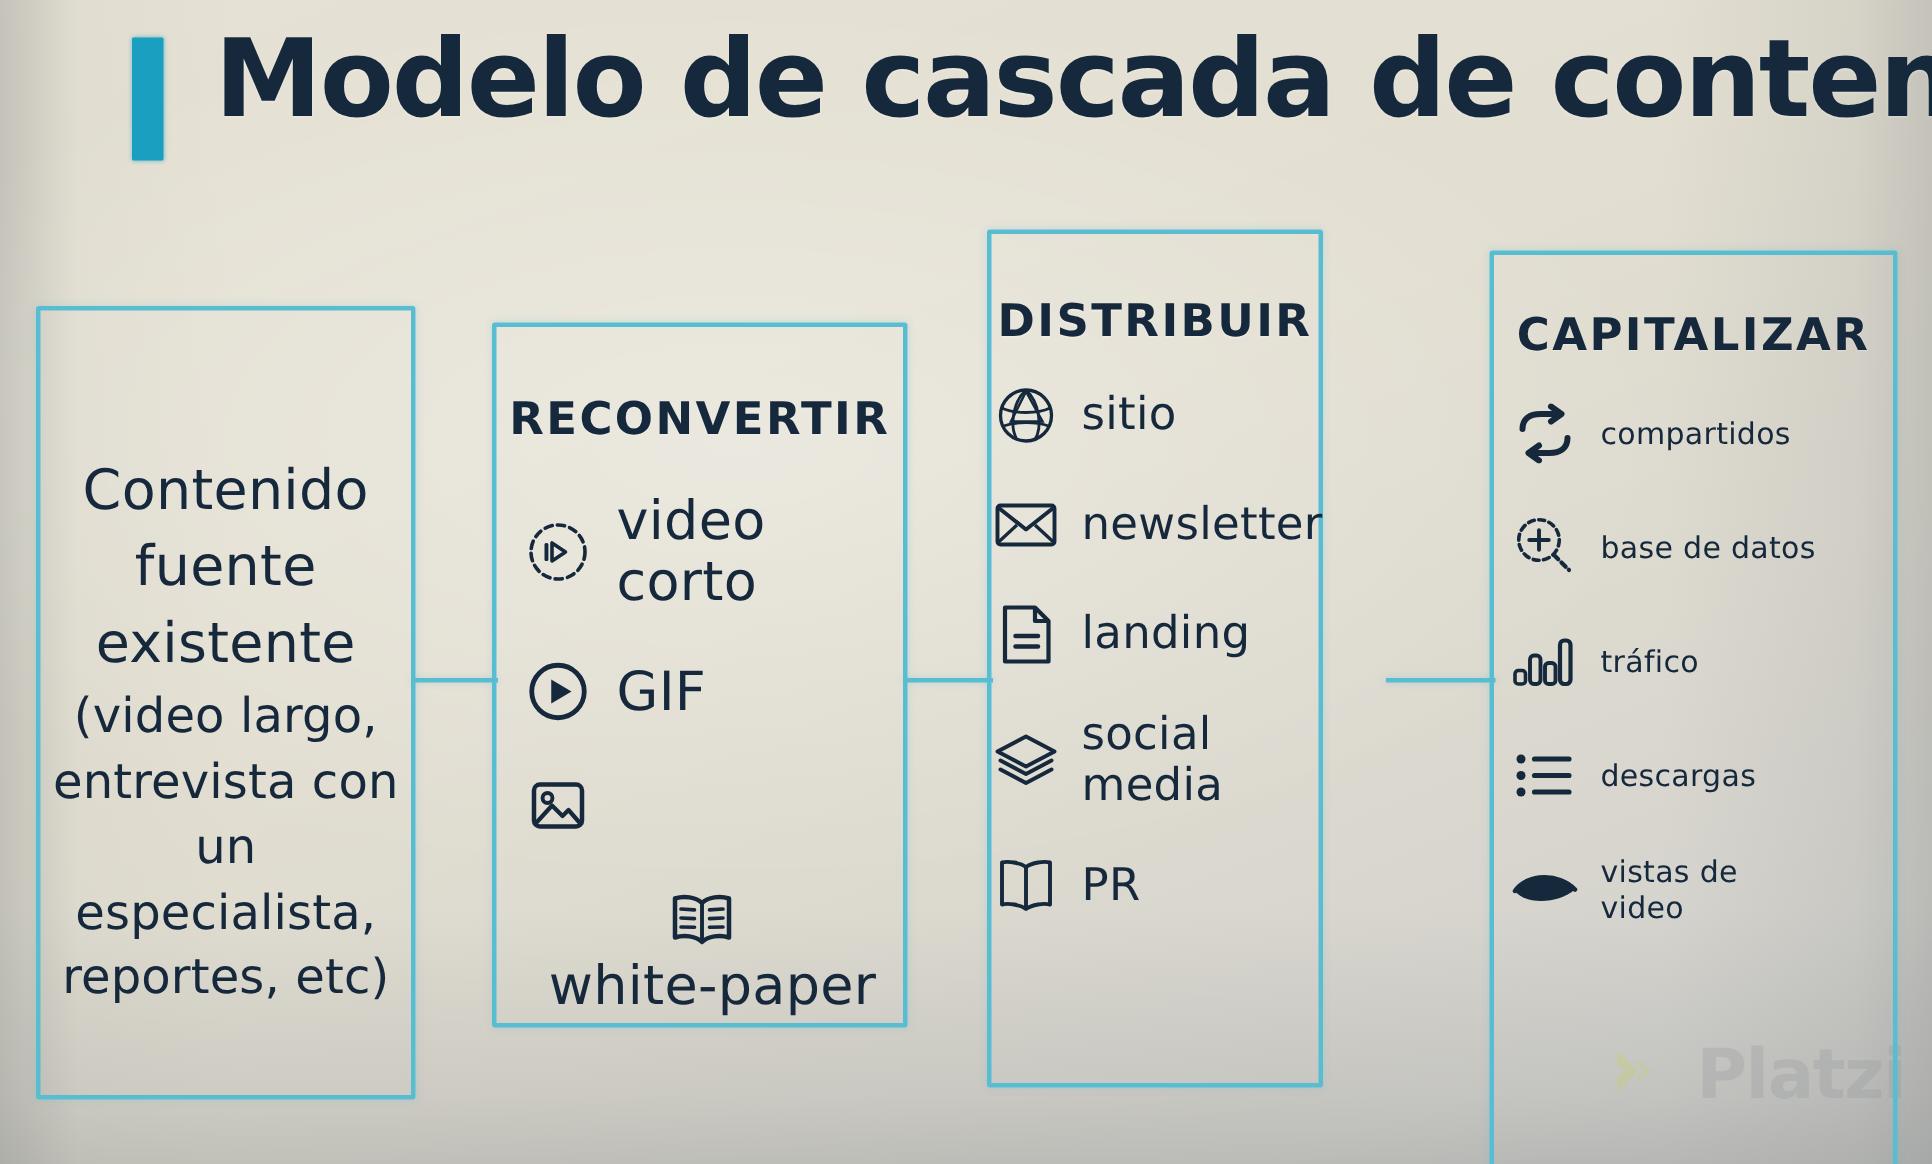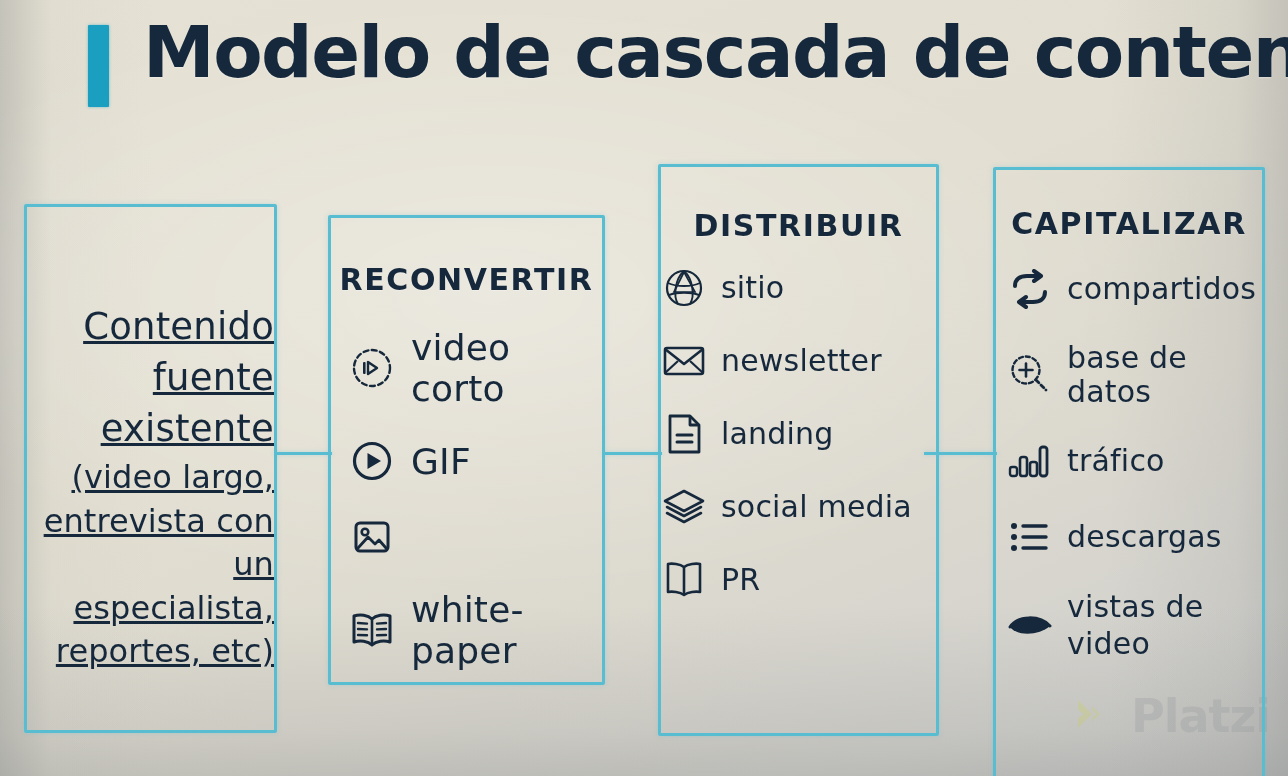--- a/index.html
+++ b/index.html
@@ -128,44 +128,43 @@
     color: #16283c;
     text-shadow: 0 1px 1px rgba(255,255,255,0.3);
   }
 
   
   #col-source { left: 24px;  top: 204px; width: 253px;  height: 529px; }
   .source-inner {
     position: absolute;
     left: 0; right: 0;
     top: 94px;
-    text-align: right;
+    text-align: center;
     color: #16283c;
-    text-decoration: underline;
   }
   .source-main {
     font-size: 37px;
     line-height: 1.38;
     font-weight: 400;
     letter-spacing: 0.2px;
   }
   .source-sub {
     margin-top: 2px;
     font-size: 32px;
     line-height: 1.36;
     font-weight: 400;
     letter-spacing: 0.1px;
   }
 
   
   #col-reconvert { left: 328px; top: 215px; width: 277px; height: 470px; }
   #col-reconvert .col-head { margin-top: 44px; }
 
   
-  #col-distribute { left: 658px; top: 164px; width: 281px; height: 572px; }
+  #col-distribute { left: 658px; top: 153px; width: 224px; height: 572px; }
   #col-distribute .col-head { margin-top: 41px; }
 
   
   #col-capitalize { left: 993px; top: 167px; width: 272px; height: 682px; }
   #col-capitalize .col-head { margin-top: 36px; }
 
   
   .items {
     list-style: none;
     margin: 0;
@@ -188,33 +187,33 @@
     letter-spacing: 0.2px;
     color: #16283c;
     white-space: pre-line;
   }
 
   
   #col-reconvert .items { margin-top: 30px; padding-left: 17px; }
   #col-reconvert .item { margin-bottom: 28px; }
   #col-reconvert .item .ic { width: 48px; height: 48px; margin-right: 15px; }
   #col-reconvert .item .lbl { font-size: 36px; }
-  #col-reconvert .item:last-child { margin-bottom: 0; }
+  #col-reconvert .item:last-child { margin-bottom: 0; flex-direction: column; }
 
   
   #col-distribute .items { margin-top: 22px; }
   #col-distribute .item { margin-bottom: 27px; }
   #col-distribute .item .ic { width: 46px; height: 46px; margin-right: 14px; }
   #col-distribute .item .lbl { font-size: 30px; }
 
   
   #col-capitalize .items { margin-top: 24px; padding-left: 10px; }
   #col-capitalize .item { margin-bottom: 28px; }
   #col-capitalize .item .ic { width: 48px; height: 48px; margin-right: 13px; }
-  #col-capitalize .item .lbl { font-size: 30px; }
+  #col-capitalize .item .lbl { font-size: 20px; }
   #col-capitalize .item.two-line .lbl { line-height: 1.22; }
 
   
   .conn {
     position: absolute;
     height: 3px;
     background: #59bdd2;
     z-index: 1;
     box-shadow: 0 0 4px rgba(89,189,210,0.3);
   }

